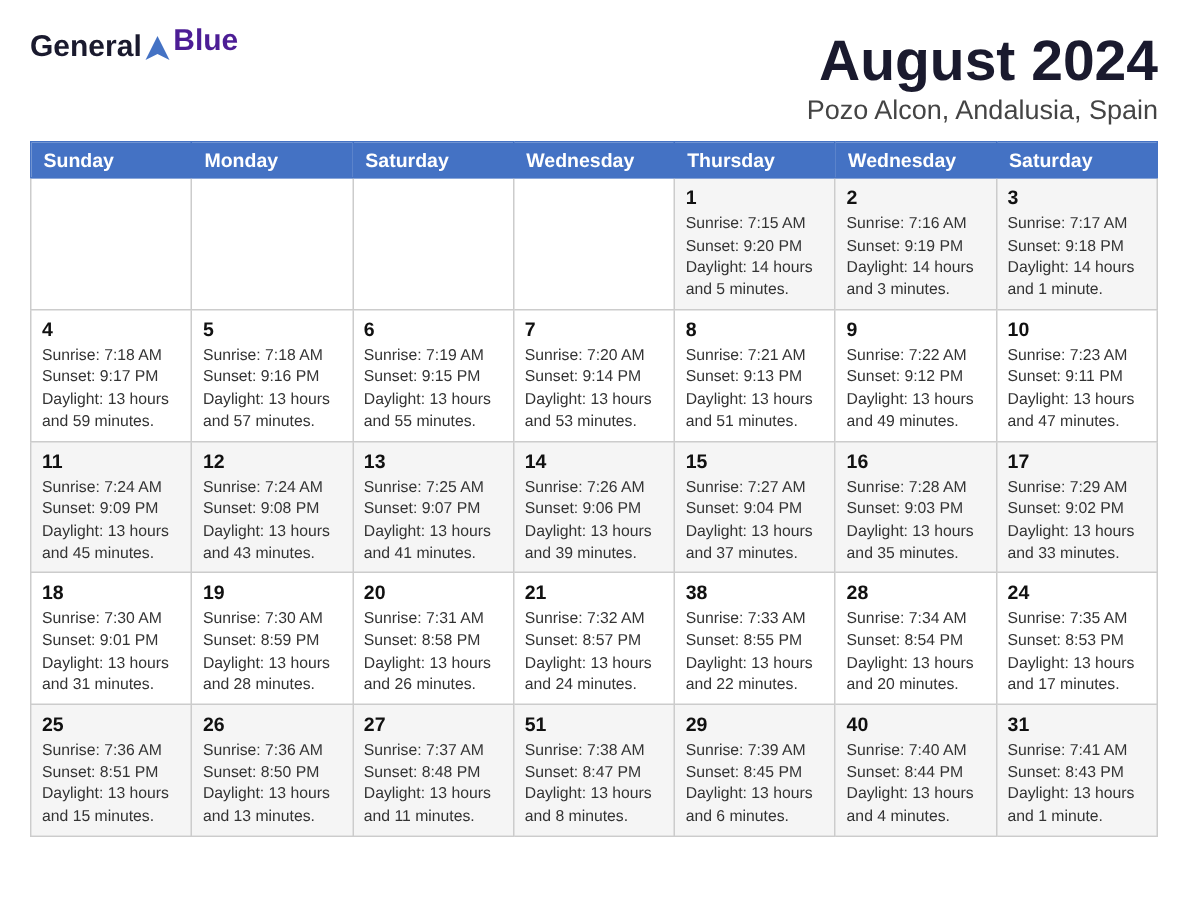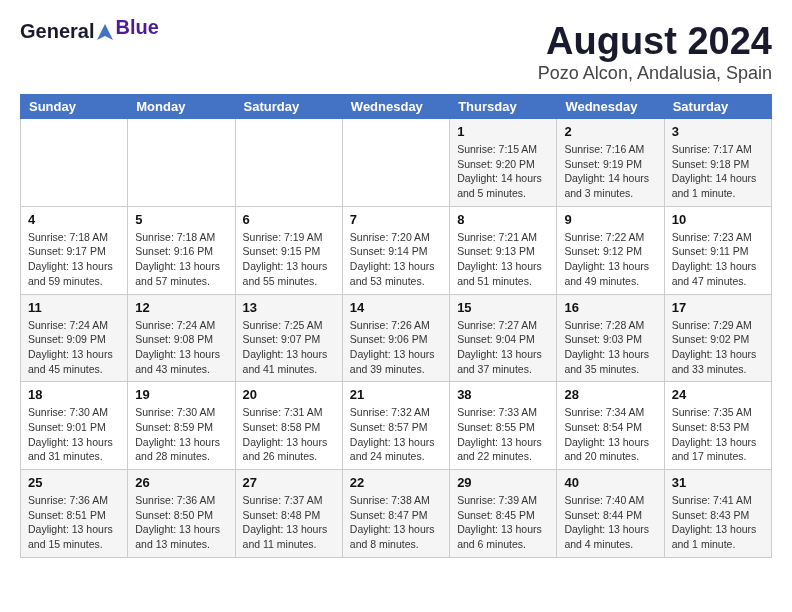--- a/index.html
+++ b/index.html
@@ -223,21 +223,21 @@
         </td>
         <td>
           <span class="day-num">26</span>
           <div class="day-info">Sunrise: 7:36 AM<br>Sunset: 8:50 PM<br>Daylight: 13 hours<br>and 13 minutes.</div>
         </td>
         <td>
           <span class="day-num">27</span>
           <div class="day-info">Sunrise: 7:37 AM<br>Sunset: 8:48 PM<br>Daylight: 13 hours<br>and 11 minutes.</div>
         </td>
         <td>
-          <span class="day-num">22</span>
+          <span class="day-num">51</span>
           <div class="day-info">Sunrise: 7:38 AM<br>Sunset: 8:47 PM<br>Daylight: 13 hours<br>and 8 minutes.</div>
         </td>
         <td>
           <span class="day-num">29</span>
           <div class="day-info">Sunrise: 7:39 AM<br>Sunset: 8:45 PM<br>Daylight: 13 hours<br>and 6 minutes.</div>
         </td>
         <td>
           <span class="day-num">40</span>
           <div class="day-info">Sunrise: 7:40 AM<br>Sunset: 8:44 PM<br>Daylight: 13 hours<br>and 4 minutes.</div>
         </td>

